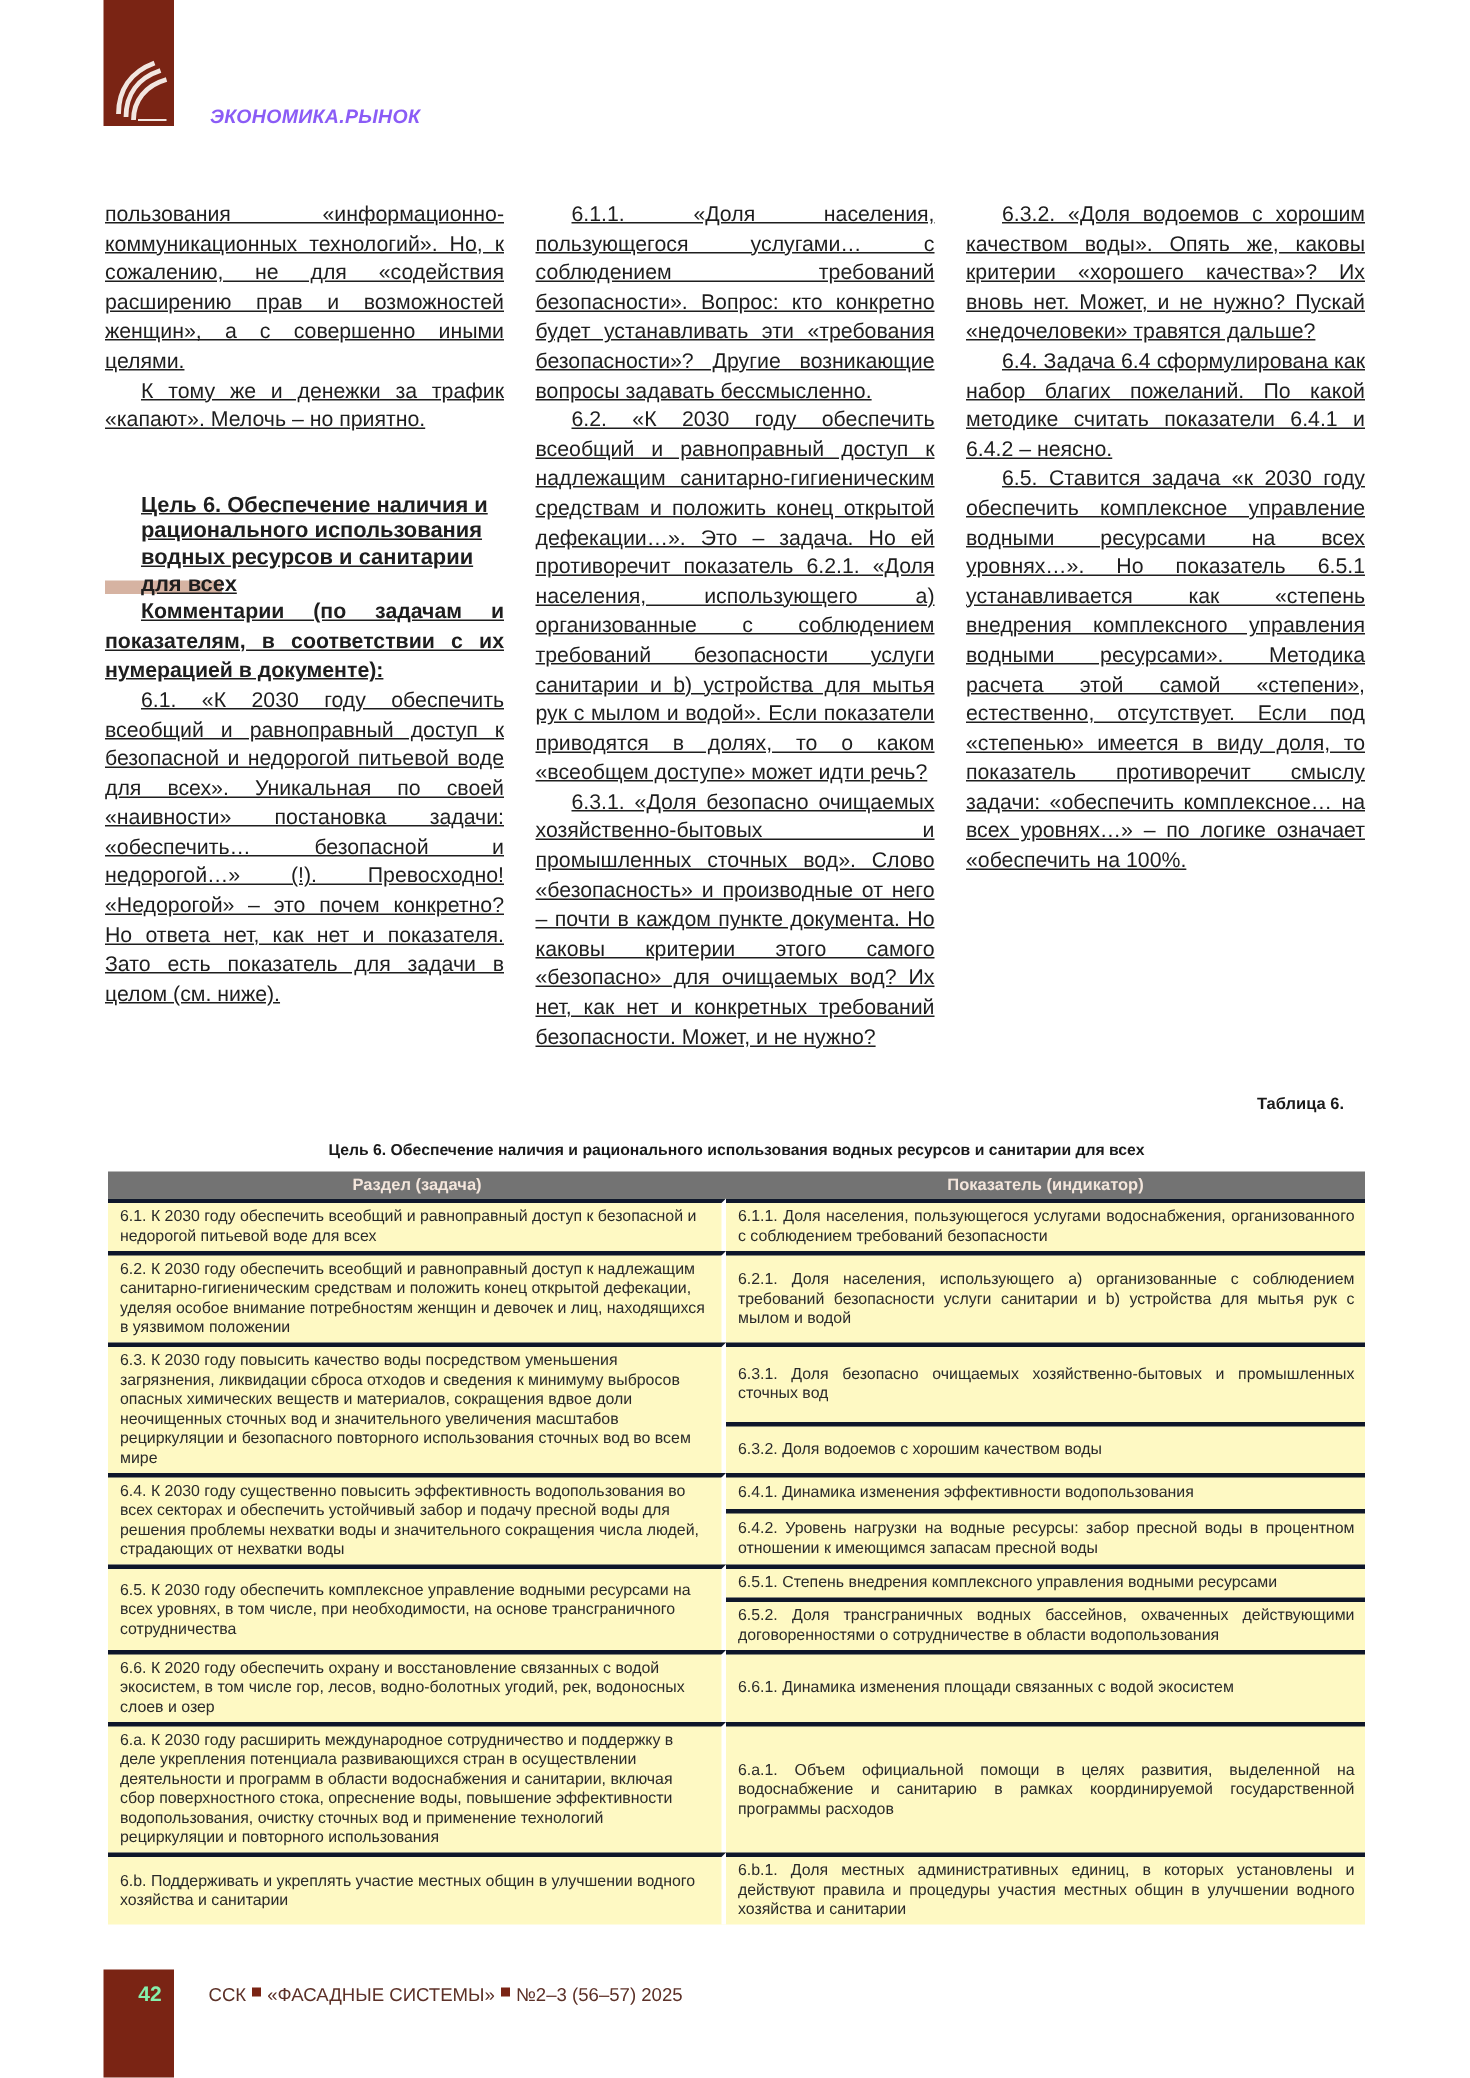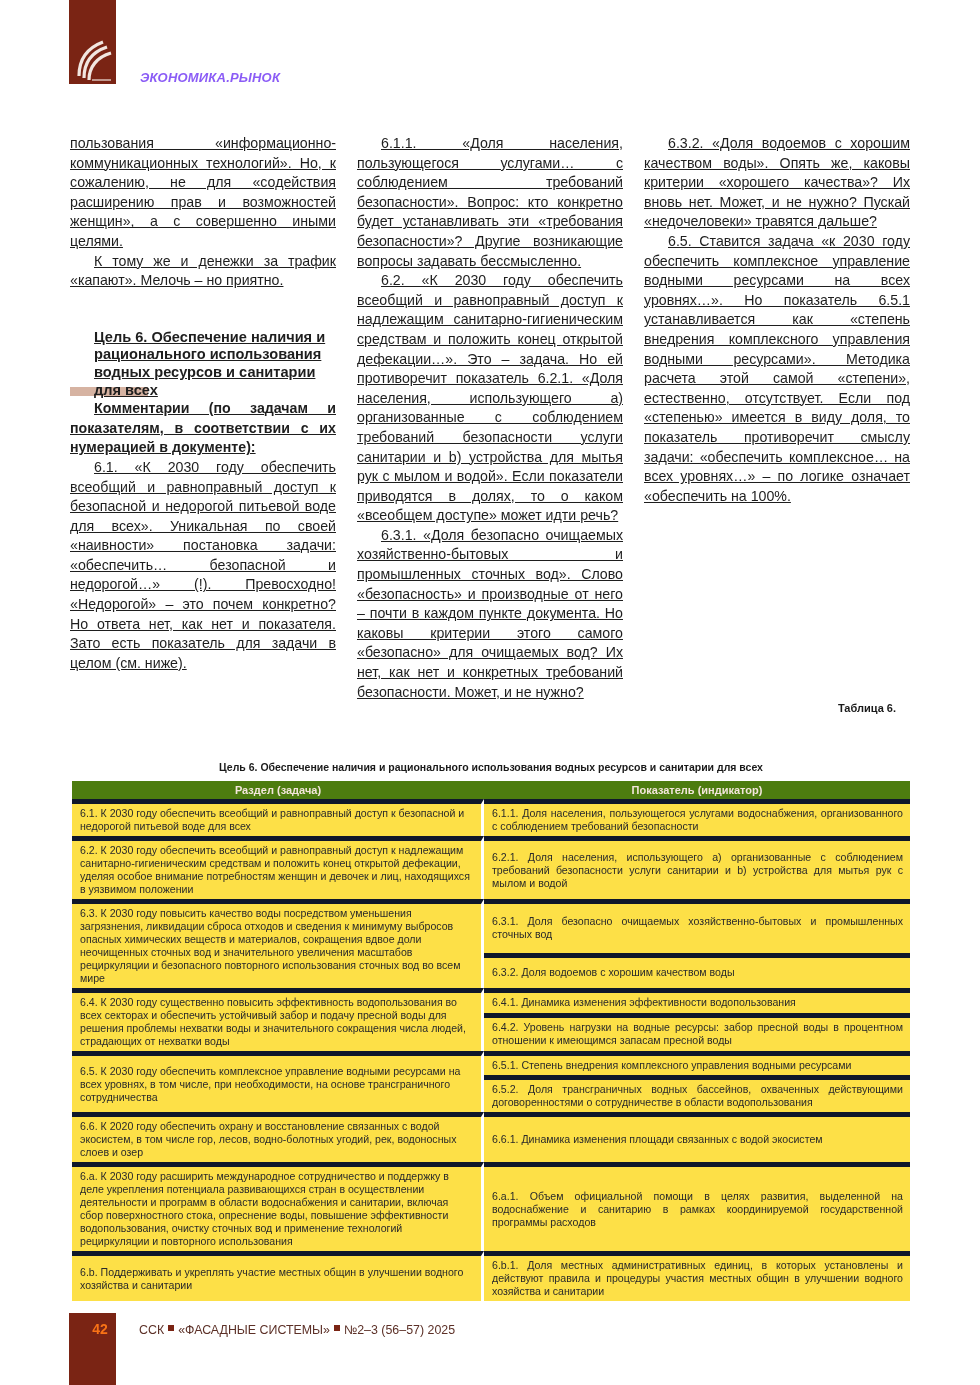--- a/index.html
+++ b/index.html
@@ -10,29 +10,29 @@
   .col { position: absolute; top: 134px; font-size: 14.2px; line-height: 19.6px; color: #1e1e1e; text-align: justify; text-decoration: underline; }
   .col p { margin: 0; text-indent: 24px; }
   .col p.noindent { text-indent: 0; }
   .col1 { left: 70px; width: 266px; }
   .col2 { left: 357px; width: 266px; }
   .col3 { left: 644px; width: 266px; }
   .goal-heading { margin: 38px 0 0 24px; font-weight: bold; font-size: 14.6px; line-height: 17.6px; position: relative; text-align: left; }
   .goal-heading .hl { position: absolute; left: -24px; top: 58px; width: 78px; height: 9px; background: #d6b3a2; z-index: 0; }
   .goal-heading span.txt { position: relative; z-index: 1; }
   .comments { margin-top: 30px; font-weight: bold; text-indent: 24px; }
-  .table-caption-num { position: absolute; right: 84px; top: 702px; font-weight: bold; font-size: 11px; font-family: "Liberation Sans", sans-serif; }
+  .table-caption-num { position: absolute; right: 84px; top: 730px; font-weight: bold; font-size: 11px; font-family: "Liberation Sans", sans-serif; }
   .table-title { position: absolute; left: 72px; width: 838px; top: 761px; text-align: center; font-weight: bold; font-size: 10.5px; }
   table.goal-table { position: absolute; left: 72px; top: 781px; width: 838px; border-collapse: separate; border-spacing: 0; font-size: 10.6px; line-height: 13px; color: #2a2a2a; }
-  table.goal-table th { background: #4d7c0f; color: #f4e6dc; font-weight: bold; font-size: 11px; padding: 2px 22px; height: 14px; }
-  table.goal-table td { background: #fde047; padding: 3px 7px 3px 8px; vertical-align: middle; border-top: 5px solid #0f172a; }
+  table.goal-table th { background: #737373; color: #f4e6dc; font-weight: bold; font-size: 11px; padding: 2px 22px; height: 14px; }
+  table.goal-table td { background: #fef9c3; padding: 3px 7px 3px 8px; vertical-align: middle; border-top: 3px solid #0f172a; }
   table.goal-table td.task { width: 394px; border-right: 3px solid #ffffff; text-align: left; }
   table.goal-table td.ind { text-align: justify; margin-top: 28px; }
   .footer-block { position: absolute; left: 69px; top: 1313px; width: 47px; height: 72px; background: #7a2414; }
-  .page-number { position: absolute; left: 0; width: 62px; top: 8px; text-align: center; color: #f97316; font-weight: bold; font-size: 14px; }
+  .page-number { position: absolute; left: 0; width: 62px; top: 8px; text-align: center; color: #86efac; font-weight: bold; font-size: 14px; }
   .footer-text { position: absolute; left: 139px; top: 1323px; font-size: 12.4px; color: #5c3027; }
   .footer-text .sq { display: inline-block; width: 6px; height: 6px; background: #7a2414; margin: 0 4px; vertical-align: 3px; }
 </style>
 </head>
 <body>
 
 <div class="brand-block">
   <svg class="brand-logo" viewBox="0 0 40 46">
     <path d="M6 40 C6 24 14 12 30 6" stroke="#f2e6e0" stroke-width="3.2" fill="none"></path>
     <path d="M11 42 C11 27 19 16 34 11" stroke="#f2e6e0" stroke-width="3.2" fill="none"></path>
@@ -54,20 +54,21 @@
 </div>
 
 <div class="col col2">
   <p>6.1.1. «Доля населения, пользующегося услугами… с соблюдением требований безопасности». Вопрос: кто конкретно будет устанавливать эти «требования безопасности»? Другие возникающие вопросы задавать бессмысленно.</p>
   <p>6.2. «К 2030 году обеспечить всеобщий и равноправный доступ к надлежащим санитарно-гигиеническим средствам и положить конец открытой дефекации…». Это – задача. Но ей противоречит показатель 6.2.1. «Доля населения, использующего a) организованные с соблюдением требований безопасности услуги санитарии и b) устройства для мытья рук с мылом и водой». Если показатели приводятся в долях, то о каком «всеобщем доступе» может идти речь?</p>
   <p>6.3.1. «Доля безопасно очищаемых хозяйственно-бытовых и промышленных сточных вод». Слово «безопасность» и производные от него – почти в каждом пункте документа. Но каковы критерии этого самого «безопасно» для очищаемых вод? Их нет, как нет и конкретных требований безопасности. Может, и не нужно?</p>
 </div>
 
 <div class="col col3">
   <p>6.3.2. «Доля водоемов с хорошим качеством воды». Опять же, каковы критерии «хорошего качества»? Их вновь нет. Может, и не нужно? Пускай «недочеловеки» травятся дальше?</p>
+  <p>6.4. Задача 6.4 сформулирована как набор благих пожеланий. По какой методике считать показатели 6.4.1 и 6.4.2 – неясно.</p>
   <p>6.5. Ставится задача «к 2030 году обеспечить комплексное управление водными ресурсами на всех уровнях…». Но показатель 6.5.1 устанавливается как «степень внедрения комплексного управления водными ресурсами». Методика расчета этой самой «степени», естественно, отсутствует. Если под «степенью» имеется в виду доля, то показатель противоречит смыслу задачи: «обеспечить комплексное… на всех уровнях…» – по логике означает «обеспечить на 100%.</p>
 </div>
 
 <div class="table-caption-num">Таблица 6.</div>
 <div class="table-title">Цель 6. Обеспечение наличия и рационального использования водных ресурсов и санитарии для всех</div>
 <table class="goal-table">
   <thead>
     <tr>
       <th>Раздел (задача)</th>
       <th>Показатель (индикатор)</th>

